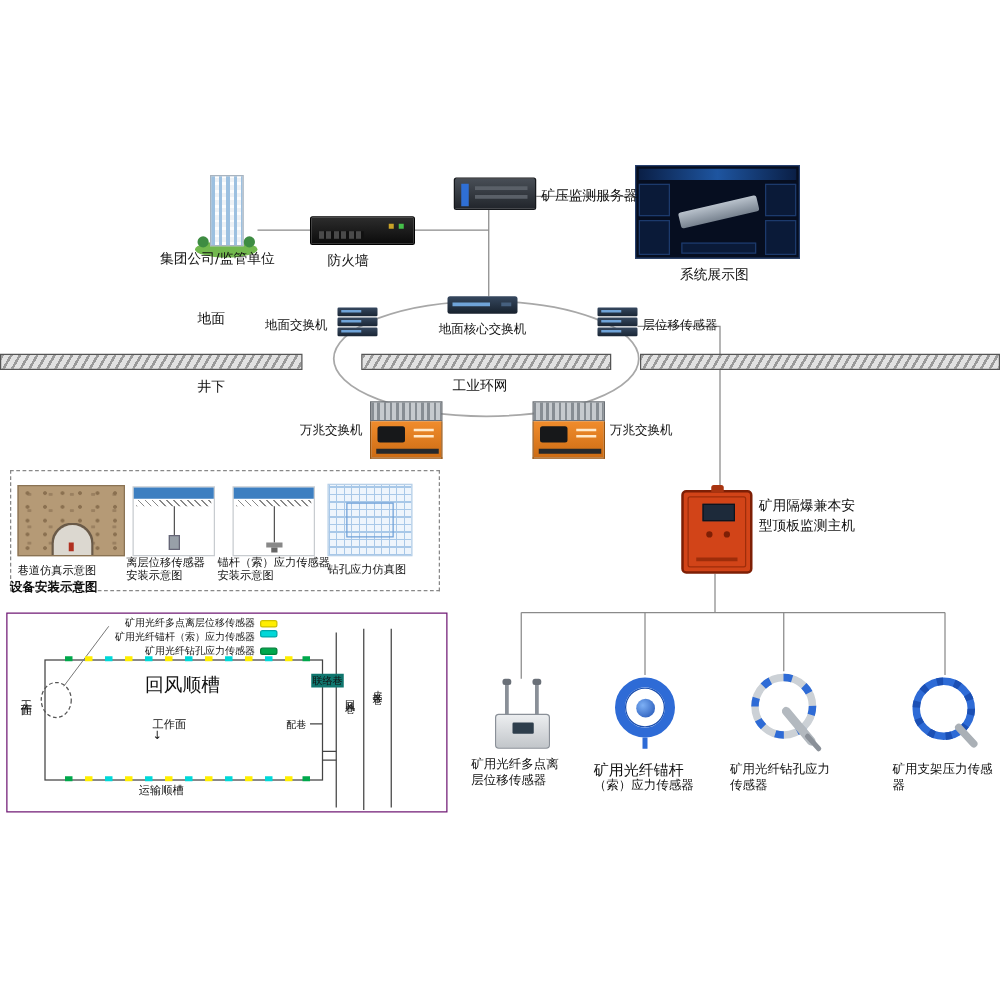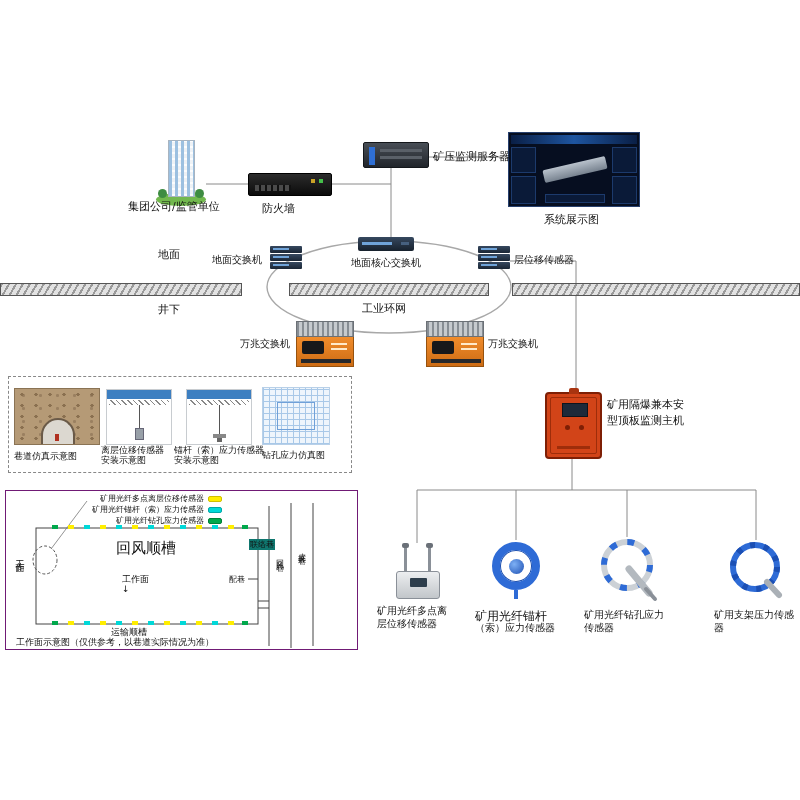--- a/index.html
+++ b/index.html
@@ -186,39 +186,38 @@
         <rect x="206" y="130" width="6" height="4" fill="#00d8d8"></rect>
         <rect x="222" y="130" width="6" height="4" fill="#ffee00"></rect>
         <rect x="236" y="130" width="6" height="4" fill="#00a84c"></rect>
       </g>
     </svg>
 
     <div class="abs" style="left:58px;top:2px;width:158px;display:flex;justify-content:flex-end;align-items:center;gap:4px;font-size:8px">
       <span>矿用光纤多点离层位移传感器</span>
       <span style="width:14px;height:6px;background:#ffee00;border-radius:2px;border:1px solid #cfc000"></span>
     </div>
-    <div class="abs" style="left:58px;top:13px;width:158px;display:flex;justify-content:flex-end;align-items:center;gap:4px;font-size:8px">
+    <div class="abs" style="left:58px;top:13px;width:158px;display:flex;justify-content:flex-end;gap:4px;font-size:8px">
       <span>矿用光纤锚杆（索）应力传感器</span>
       <span style="width:14px;height:6px;background:#00d8d8;border-radius:2px;border:1px solid #00a8a8"></span>
     </div>
     <div class="abs" style="left:58px;top:24px;width:158px;display:flex;justify-content:flex-end;align-items:center;gap:4px;font-size:8px">
       <span>矿用光纤钻孔应力传感器</span>
       <span style="width:14px;height:6px;background:#00a84c;border-radius:2px;border:1px solid #008038"></span>
     </div>
 
     <div class="lbl c" style="left:110px;top:48px;width:90px;font-size:15px">回风顺槽</div>
     <div class="lbl c" style="left:105px;top:135px;width:90px;font-size:9px">运输顺槽</div>
     <div class="lbl vtext" style="left:7px;top:62px;font-size:9px">工作面</div>
     <div class="lbl c" style="left:116px;top:82px;width:50px;font-size:9px">工作面</div>
     <div class="lbl c" style="left:116px;top:93px;width:50px;font-size:9px">↓</div>
     <div class="lbl" style="left:243px;top:48px;font-size:8px;background:#0f766e;padding:0 1px">联络巷</div>
     <div class="lbl vtext" style="left:267px;top:62px;font-size:8px">回风巷</div>
     <div class="lbl vtext" style="left:289px;top:55px;font-size:8px">皮带巷</div>
     <div class="lbl" style="left:222px;top:83px;font-size:8px;background:#fff;padding:0 1px">配巷</div>
-    <div class="lbl c" style="left:10px;top:145px;width:300px;font-size:9px">工作面示意图（仅供参考，以巷道实际情况为准）</div>
   </div>
 
   <div class="dev" style="left:391px;top:543px;width:54px;height:58px">
     <div class="abs" style="left:13px;top:3px;width:3px;height:26px;background:#8a9098"></div>
     <div class="abs" style="left:37px;top:3px;width:3px;height:26px;background:#8a9098"></div>
     <div class="abs" style="left:11px;top:0;width:7px;height:5px;background:#6a7078;border-radius:2px"></div>
     <div class="abs" style="left:35px;top:0;width:7px;height:5px;background:#6a7078;border-radius:2px"></div>
     <div class="abs" style="left:5px;top:28px;width:44px;height:28px;background:linear-gradient(#eceef0,#c2c6ca);border:1px solid #8a9098;border-radius:3px">
       <div class="abs" style="left:13px;top:6px;width:17px;height:9px;background:#2e3e4c;border-radius:1px"></div>
     </div>
@@ -263,20 +262,21 @@
 
   <div class="lbl" style="left:607px;top:397px;font-size:11px">矿用隔爆兼本安</div>
   <div class="lbl" style="left:607px;top:413px;font-size:11px">型顶板监测主机</div>
 
   <div class="lbl c" style="left:14px;top:450px;width:86px;font-size:9px">巷道仿真示意图</div>
   <div class="lbl c" style="left:101px;top:444px;width:76px;font-size:9px">离层位移传感器</div>
   <div class="lbl c" style="left:101px;top:454px;width:76px;font-size:9px">安装示意图</div>
   <div class="lbl c" style="left:174px;top:444px;width:92px;font-size:9px">锚杆（索）应力传感器</div>
   <div class="lbl c" style="left:174px;top:454px;width:92px;font-size:9px">安装示意图</div>
   <div class="lbl c" style="left:262px;top:449px;width:68px;font-size:9px">钻孔应力仿真图</div>
+  <div class="lbl c" style="left:8px;top:463px;width:344px;font-size:10px;font-weight:bold">设备安装示意图</div>
 
   <div class="lbl c" style="left:377px;top:604px;width:80px;font-size:10px">矿用光纤多点离</div>
   <div class="lbl c" style="left:377px;top:617px;width:80px;font-size:10px">层位移传感器</div>
   <div class="lbl c" style="left:475px;top:608px;width:84px;font-size:12px">矿用光纤锚杆</div>
   <div class="lbl c" style="left:475px;top:621px;width:84px;font-size:10px">（索）应力传感器</div>
   <div class="lbl c" style="left:584px;top:608px;width:88px;font-size:10px">矿用光纤钻孔应力</div>
   <div class="lbl c" style="left:584px;top:621px;width:88px;font-size:10px">传感器</div>
   <div class="lbl c" style="left:714px;top:608px;width:86px;font-size:10px">矿用支架压力传感</div>
   <div class="lbl c" style="left:714px;top:621px;width:86px;font-size:10px">器</div>
 

